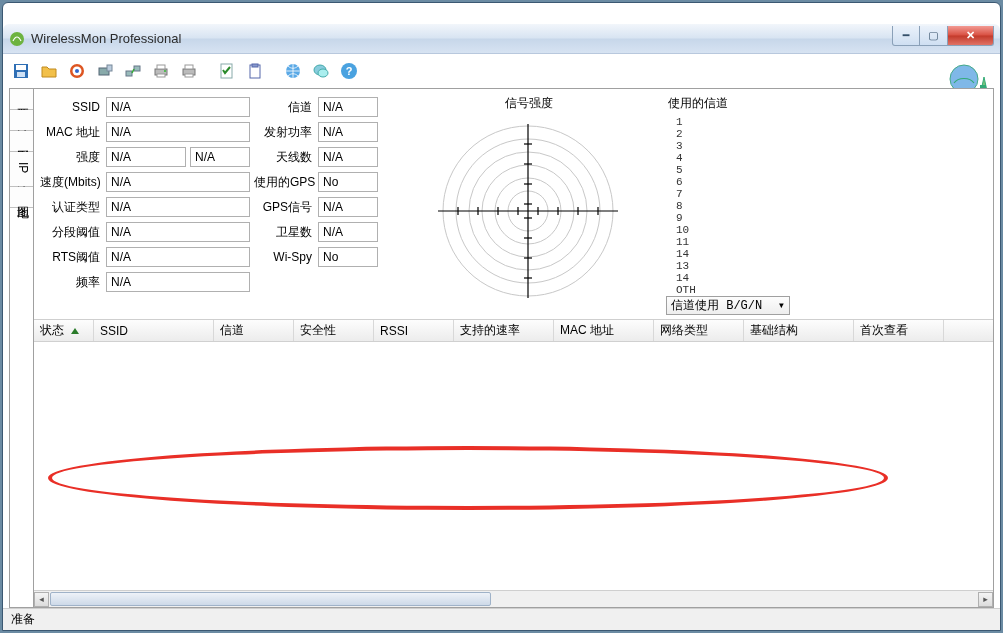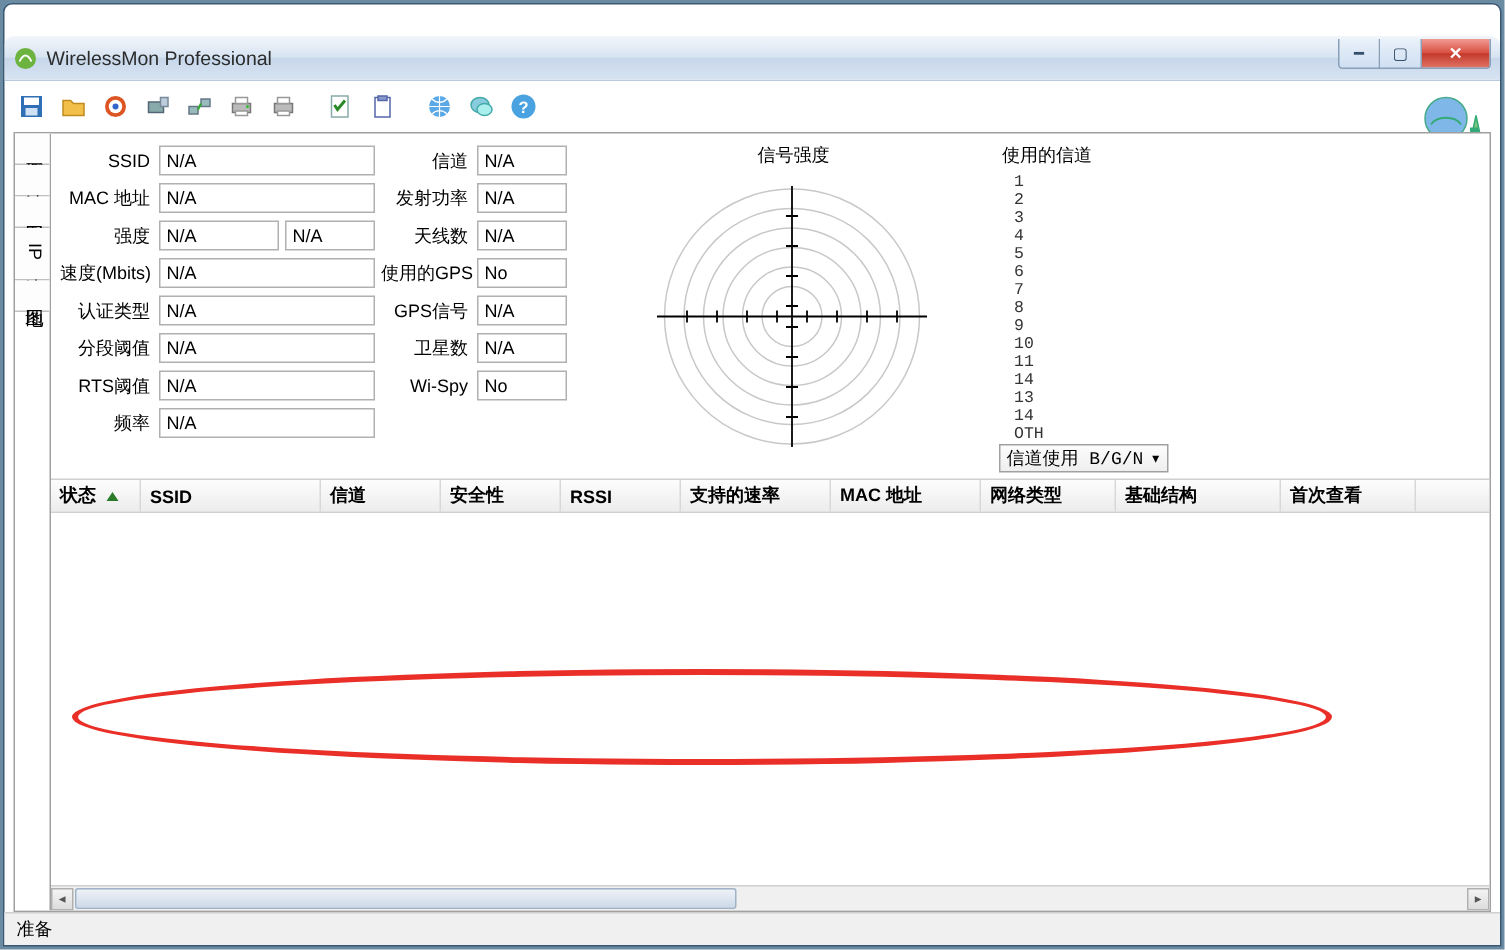--- a/index.html
+++ b/index.html
@@ -188,21 +188,21 @@
   display:flex;flex-direction:column;font-family:Liberation Mono, monospace;
 }
 .ch-list {
   flex:1;
   font-size:11px;
   line-height:12px;
   color:#333;
   padding-left:10px;
 }
 .ch-combo {
-  width:113px;height:22px;
+  width:124px;height:22px;
   border:1px solid #a0a0a0;
   background:linear-gradient(#fdfdfd,#eee);
   display:flex;align-items:center;
   padding:0 4px;
   font-size:12px;
   justify-content:space-between;
 }
 .grid-wrap {
   flex:1;
   border-top:1px solid #cfcfcf;
@@ -216,21 +216,20 @@
   display:flex;
   background:linear-gradient(#fdfdfd,#ececec);
   border-bottom:1px solid #d0d0d0;
   font-size:12px;
 }
 .gh {
   border-right:1px solid #d8d8d8;
   display:flex;align-items:center;
   padding:0 6px;
   white-space:nowrap;
-  font-weight:bold;
 }
 .grid-body { flex:1; background:#fff; position:relative;}
 .hscroll {
   height:17px;
   background:#f0f0f0;
   border-top:1px solid #cfcfcf;
   display:flex;align-items:center;
   position:relative;
 }
 .hscroll .thumb {

